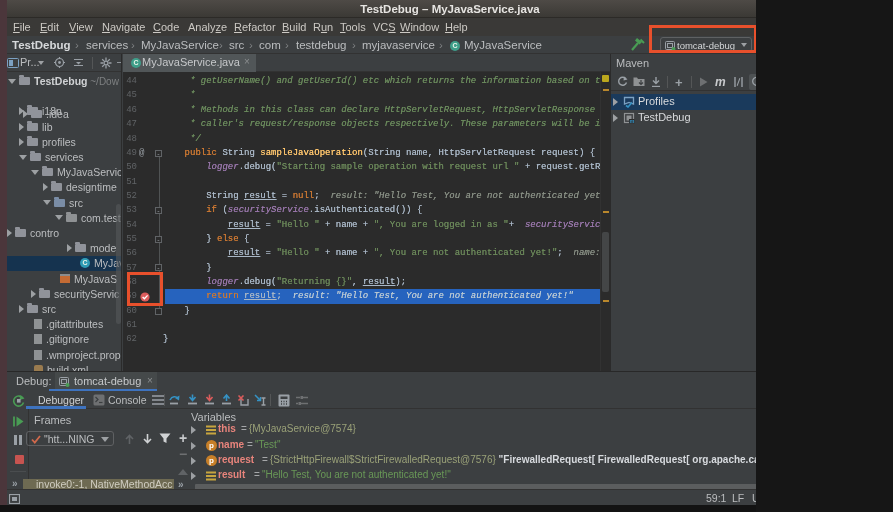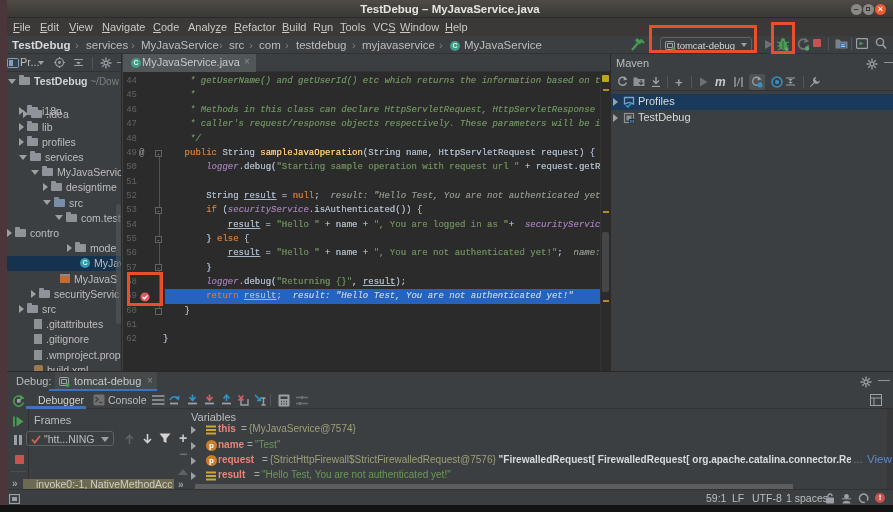--- a/index.html
+++ b/index.html
@@ -1,15 +1,15 @@
 <!DOCTYPE html>
 <html><head><meta charset="utf-8"><style>
 *{margin:0;padding:0;box-sizing:border-box}
 body{font-family:"Liberation Sans",sans-serif;background:#161616}
-#root{position:relative;width:893px;height:512px;overflow:hidden;background:#fde047}
+#root{position:relative;width:756px;height:512px;overflow:hidden;background:#fde047}
 .ab{position:absolute}
 .tw{display:inline-block;width:0;height:0;border-left:4px solid transparent;border-right:4px solid transparent;border-top:5px solid #9da0a3;vertical-align:middle}
 .te{display:inline-block;width:0;height:0;border-top:4px solid transparent;border-bottom:4px solid transparent;border-left:5px solid #9da0a3;vertical-align:middle}
 .pr .te{margin-right:5px}
 .fo{display:inline-block;position:relative;width:11px;height:8px;background:#90939a;border-radius:1px;vertical-align:middle}
 .fo:before{content:"";position:absolute;left:0;top:-2px;width:5px;height:2px;background:inherit;border-radius:1px 1px 0 0}
 .pr{position:absolute;left:0;width:116px;height:15.2px;font-size:10.5px;color:#bcbec0;white-space:nowrap;display:flex;align-items:center;overflow:hidden}
 .pr b{flex:none}
 .pr .te,.pr .tw{margin-right:3px}
 .pr .fo{margin-right:4px}

